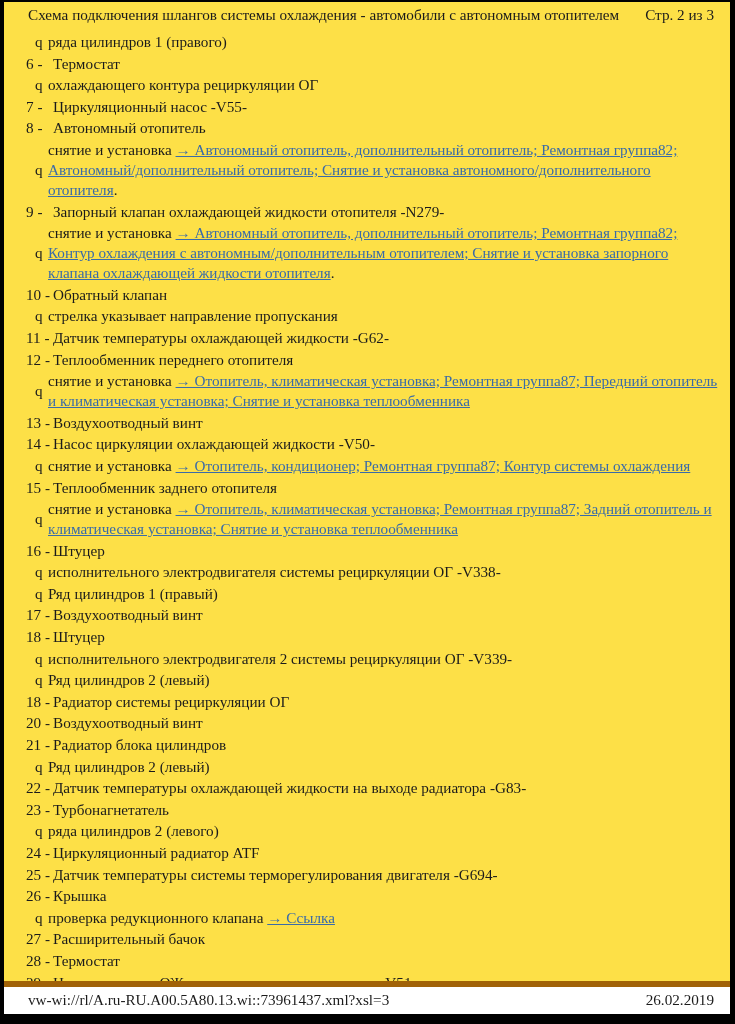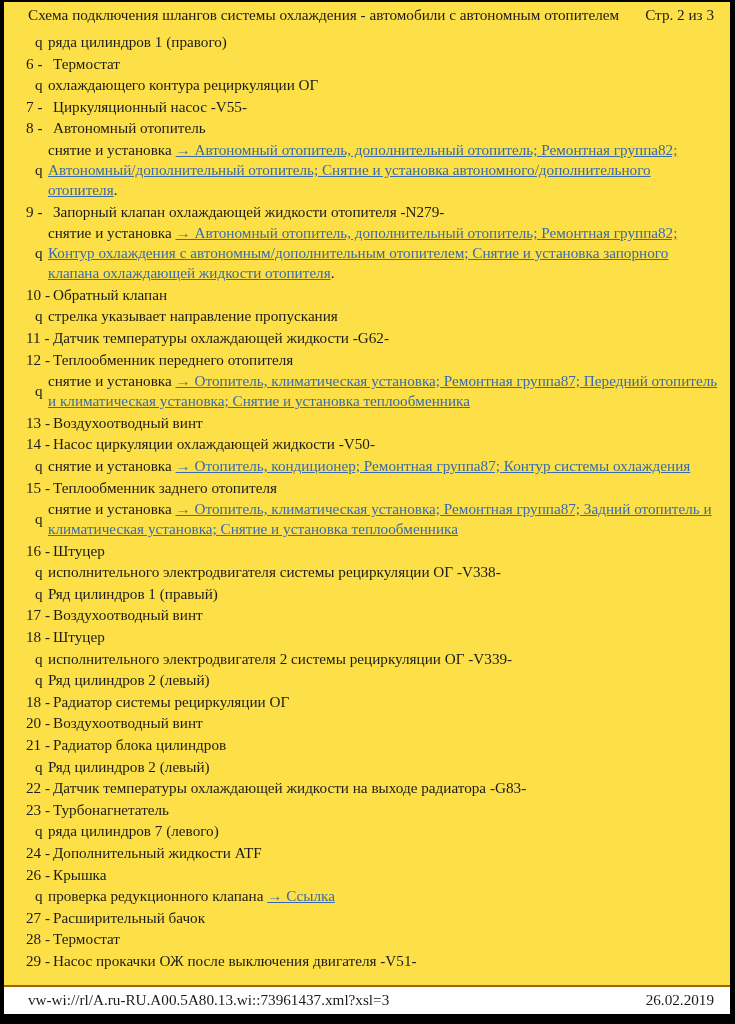--- a/index.html
+++ b/index.html
@@ -22,21 +22,21 @@
   .list { padding:6px 10px 0 22px; }
   .row { display:flex; align-items:center; font-size:15.2px; line-height:20px; margin-bottom:1.6px; }
   .row.num .marker { flex:0 0 27px; white-space:nowrap; }
   .row.bullet { padding-left:9px; }
   .row.bullet .marker { flex:0 0 13px; }
   .content { flex:1 1 auto; }
   a.ref { color:var(--link); text-decoration:underline; text-decoration-color:var(--link); cursor:pointer; }
   .footer {
     position:absolute; left:0; right:0; bottom:0;
     display:flex; justify-content:space-between; align-items:flex-end;
-    border-top:2px solid #a16207;
+    border-top:6px solid #a16207;
     padding:4px 16px 5px 24px; font-size:15.2px; line-height:18px;
     background:#ffffff;
   }
 </style>
 </head>
 <body>
 
 <div class="page">
 
   <div class="header">
@@ -164,25 +164,29 @@
       <div class="row num">
         <span class="marker">22 -</span>
         <span class="content"><span>Датчик температуры охлаждающей жидкости на выходе радиатора -G83-</span></span>
       </div>
       <div class="row num">
         <span class="marker">23 -</span>
         <span class="content"><span>Турбонагнетатель</span></span>
       </div>
       <div class="row bullet">
         <span class="marker">q</span>
-        <span class="content"><span>ряда цилиндров 7 (левого)</span></span>
+        <span class="content"><span>ряда цилиндров 2 (левого)</span></span>
       </div>
       <div class="row num">
         <span class="marker">24 -</span>
-        <span class="content"><span>Дополнительный жидкости ATF</span></span>
+        <span class="content"><span>Циркуляционный радиатор ATF</span></span>
+      </div>
+      <div class="row num">
+        <span class="marker">25 -</span>
+        <span class="content"><span>Датчик температуры системы терморегулирования двигателя -G694-</span></span>
       </div>
       <div class="row num">
         <span class="marker">26 -</span>
         <span class="content"><span>Крышка</span></span>
       </div>
       <div class="row bullet">
         <span class="marker">q</span>
         <span class="content"><span>проверка редукционного клапана </span><a class="ref" href="#">→ Ссылка</a></span>
       </div>
       <div class="row num">

